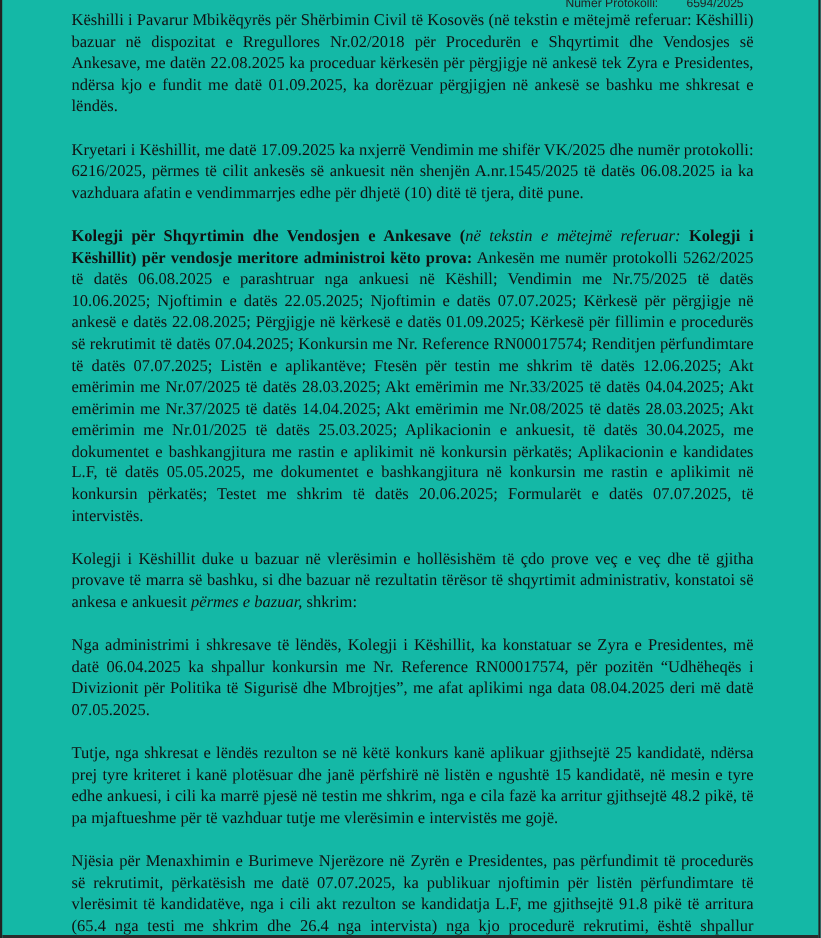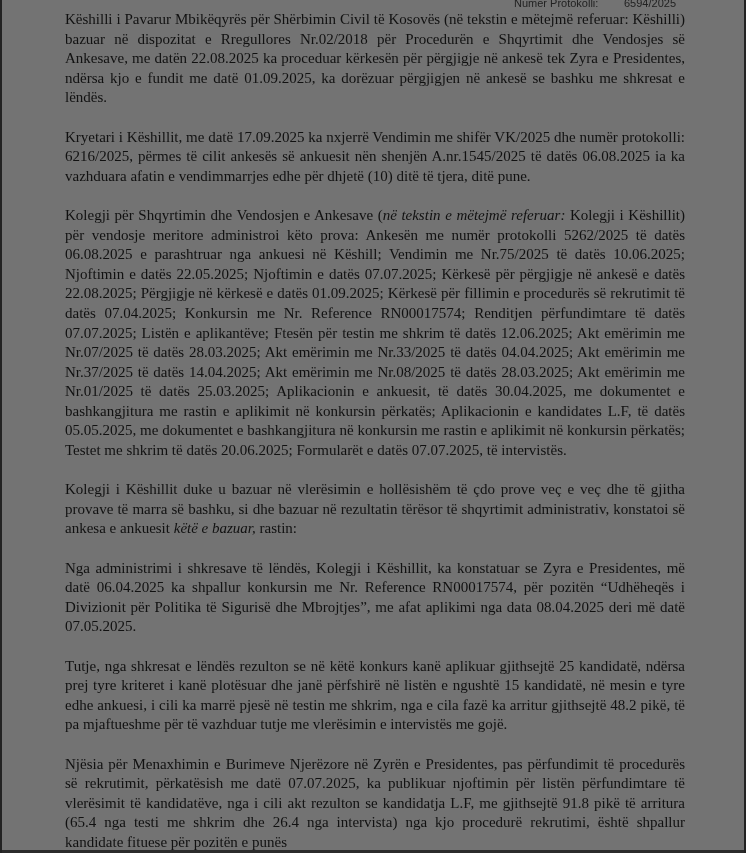--- a/index.html
+++ b/index.html
@@ -15,21 +15,21 @@
       font-family: "Liberation Serif", "DejaVu Serif", serif;
       color: #111111;
     }
     .page-frame {
       position: absolute;
       left: 0; top: 0;
       width: 746px; height: 853px;
       box-sizing: border-box;
       border-left: 2px solid #222222;
       border-right: 2px solid #222222;
-      background: #737373;
+      background: #14b8a6;
       overflow: hidden;
     }
     .bottom-band {
       position: absolute;
       left: 0; bottom: 0;
       width: 746px; height: 3px;
       background: #2b2b2b;
     }
     .header-protocol {
       position: absolute;
@@ -49,42 +49,42 @@
       top: 10px;
       width: 620px;
       font-size: 15px;
       line-height: 19.6px;
       text-align: justify;
     }
     .content p {
       margin: 0 0 19.6px 0;
       hyphens: none;
     }
-    .b { font-weight: normal; }
+    .b { font-weight: bold; }
     .i { }
     .bi { font-weight: normal; font-style: italic; }
   </style>
 </head>
 <body>
 
 <div class="page-frame">
 
   <div class="header-protocol">
     <span class="label">Numër Protokolli:</span><span class="value">6594/2025</span>
   </div>
 
   <div class="content">
 
     <p><span>Këshilli i Pavarur Mbikëqyrës për Shërbimin Civil të Kosovës (</span><span class="i">në tekstin e mëtejmë referuar</span><span>: Këshilli) bazuar në dispozitat e Rregullores Nr.02/2018 për Procedurën e Shqyrtimit dhe Vendosjes së Ankesave, me datën 22.08.2025  ka proceduar kërkesën për përgjigje në ankesë tek Zyra e Presidentes, ndërsa kjo e fundit me datë 01.09.2025, ka dorëzuar përgjigjen në ankesë se bashku me shkresat e lëndës.</span></p>
 
     <p><span>Kryetari i Këshillit, me datë 17.09.2025 ka nxjerrë Vendimin me shifër VK/2025 dhe numër protokolli: 6216/2025, përmes të cilit ankesës së ankuesit nën shenjën A.nr.1545/2025 të datës 06.08.2025 ia ka vazhduara afatin e vendimmarrjes edhe për dhjetë (10) ditë të tjera, ditë pune.</span></p>
 
     <p><span class="b">Kolegji për Shqyrtimin dhe Vendosjen e Ankesave (</span><span class="bi">në tekstin e mëtejmë referuar:</span><span class="b"> Kolegji i Këshillit) për vendosje meritore administroi këto prova:</span><span> Ankesën me numër protokolli 5262/2025 të datës 06.08.2025 e parashtruar nga ankuesi në Këshill; Vendimin me Nr.75/2025 të datës 10.06.2025; Njoftimin e datës 22.05.2025; Njoftimin e datës 07.07.2025; Kërkesë për përgjigje në ankesë e datës 22.08.2025; Përgjigje në kërkesë e datës 01.09.2025; Kërkesë për fillimin e procedurës së rekrutimit të datës 07.04.2025; Konkursin me Nr. Reference RN00017574; Renditjen përfundimtare të datës 07.07.2025; Listën e aplikantëve; Ftesën për testin me shkrim të datës 12.06.2025; Akt emërimin me Nr.07/2025 të datës 28.03.2025; Akt emërimin me Nr.33/2025 të datës 04.04.2025; Akt emërimin me Nr.37/2025 të datës 14.04.2025; Akt emërimin me Nr.08/2025 të datës 28.03.2025; Akt emërimin me Nr.01/2025 të datës 25.03.2025; Aplikacionin e ankuesit, të datës 30.04.2025, me dokumentet e bashkangjitura me rastin e aplikimit në konkursin përkatës; Aplikacionin e kandidates L.F, të datës 05.05.2025, me dokumentet e bashkangjitura në konkursin me rastin e aplikimit në konkursin përkatës; Testet me shkrim të datës 20.06.2025; Formularët e datës 07.07.2025, të intervistës.</span></p>
 
-    <p><span>Kolegji i Këshillit duke u bazuar në vlerësimin e hollësishëm të çdo prove veç e veç dhe të gjitha provave të marra së bashku, si dhe bazuar në rezultatin tërësor të shqyrtimit administrativ, konstatoi së ankesa e ankuesit  </span><span class="bi">këtë e bazuar,</span><span> rastin:</span></p>
+    <p><span>Kolegji i Këshillit duke u bazuar në vlerësimin e hollësishëm të çdo prove veç e veç dhe të gjitha provave të marra së bashku, si dhe bazuar në rezultatin tërësor të shqyrtimit administrativ, konstatoi së ankesa e ankuesit  </span><span class="bi">përmes e bazuar,</span><span> shkrim:</span></p>
 
     <p><span>Nga administrimi i shkresave të lëndës, Kolegji i Këshillit, ka konstatuar se Zyra e Presidentes, më datë 06.04.2025 ka shpallur konkursin me Nr. Reference RN00017574, për pozitën </span><span class="i">“Udhëheqës i Divizionit për Politika të Sigurisë dhe Mbrojtjes”</span><span>, me afat aplikimi nga data 08.04.2025 deri më datë 07.05.2025.</span></p>
 
     <p><span>Tutje, nga shkresat e lëndës rezulton se në këtë konkurs kanë aplikuar gjithsejtë 25 kandidatë, ndërsa prej tyre kriteret i kanë plotësuar dhe janë përfshirë në listën e ngushtë 15 kandidatë, në mesin e tyre edhe ankuesi, i cili ka marrë pjesë në testin me shkrim, nga e cila fazë ka arritur gjithsejtë 48.2 pikë, të pa mjaftueshme për të vazhduar tutje me vlerësimin e intervistës me gojë.</span></p>
 
     <p><span>Njësia për Menaxhimin e Burimeve Njerëzore në Zyrën e Presidentes, pas përfundimit të procedurës së rekrutimit, përkatësish me datë 07.07.2025, ka publikuar njoftimin për listën përfundimtare të vlerësimit të kandidatëve, nga i cili akt rezulton se kandidatja L.F, me gjithsejtë 91.8 pikë të arritura (</span><span class="i">65.4 nga testi me shkrim dhe 26.4 nga intervista</span><span>) nga kjo procedurë rekrutimi, është shpallur kandidate fituese për pozitën e punës </span></p>
 
   </div>
 
   <div class="bottom-band"></div>

